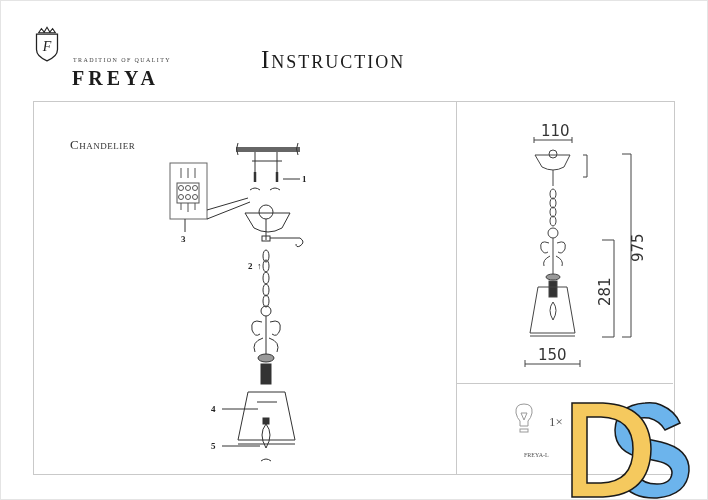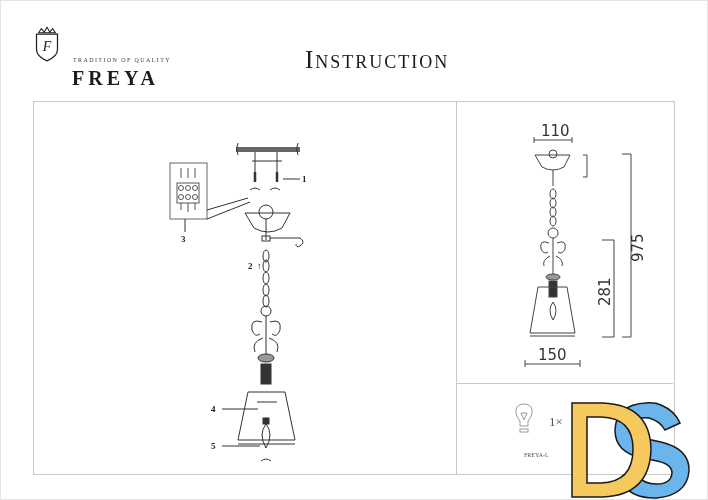--- a/index.html
+++ b/index.html
@@ -1,21 +1,21 @@
 <!DOCTYPE html>
 <html><head>
 <meta charset="utf-8">
 <style>
   html, body { margin:0; padding:0; }
   body { width:708px; height:500px; background:#ffffff; position:relative; overflow:hidden; font-family:"DejaVu Serif", serif; color:#222; }
   .page-border { position:absolute; left:0; top:0; width:706px; height:498px; border:1px solid #e4e4e4; }
   .logo { position:absolute; left:33px; top:22px; width:160px; height:52px; }
   .brand-name { position:absolute; left:72px; top:35px; font-family:"Liberation Serif", serif; font-size:20px; font-weight:bold; letter-spacing:4px; color:#1c1c1c;margin-top:32px; }
   .brand-tag { position:absolute; left:73px; top:57px; font-family:"Liberation Serif", serif; font-size:6px; letter-spacing:1.4px; color:#444; }
-  .title { position:absolute; left:261px; top:46px; font-family:"Liberation Serif", serif; font-size:25px; letter-spacing:2px; color:#1a1a1a; font-variant:small-caps;margin-left:44px; }
+  .title { position:absolute; left:261px; top:46px; font-family:"Liberation Serif", serif; font-size:25px; letter-spacing:2px; color:#1a1a1a; font-variant:small-caps; }
   .frame { position:absolute; left:33px; top:101px; width:640px; height:372px; border:1px solid #c9c9c9; }
   .vdivider { position:absolute; left:456px; top:101px; width:1px; height:373px; background:#c9c9c9; }
   .hdivider { position:absolute; left:457px; top:383px; width:216px; height:1px; background:#c9c9c9; }
   .model { position:absolute; left:70px; top:137px; font-family:"Liberation Serif", serif; font-size:13px; color:#333; line-height:15px; }
   .model b { font-variant:small-caps; font-weight:bold; color:#1a1a1a; }
   .model .sub { font-variant:small-caps; letter-spacing:0.5px; }
   svg { position:absolute; overflow:visible; }
   .lbl { font-family:"Liberation Serif", serif; font-size:9px; font-weight:bold; fill:#222; }
   .dim { font-family:"DejaVu Sans", sans-serif; font-size:15px; fill:#333; }
   .bulb-qty { position:absolute; left:549px; top:414px; font-family:"Liberation Serif", serif; font-size:13px; color:#555; }
@@ -35,20 +35,21 @@
 <div class="brand-name">FREYA</div>
 <div class="brand-tag">TRADITION OF QUALITY</div>
 
 <div class="title">Instruction</div>
 
 <div class="frame"></div>
 <div class="vdivider"></div>
 <div class="hdivider"></div>
 
 <div class="model">
+  <div class="sub">Chandelier</div>
 </div>
 
 <svg style="left:0;top:0;width:708px;height:500px;" viewBox="0 0 708 500">
   <g stroke="#333" fill="none" stroke-width="1">
 
     <rect x="236" y="147" width="64" height="5" fill="#666" stroke="none"></rect>
     <path d="M238 143 q-3 6 0 12 M298 143 q-3 6 0 12"></path>
 
     <line x1="255" y1="152" x2="255" y2="180"></line>
     <line x1="277" y1="152" x2="277" y2="180"></line>

